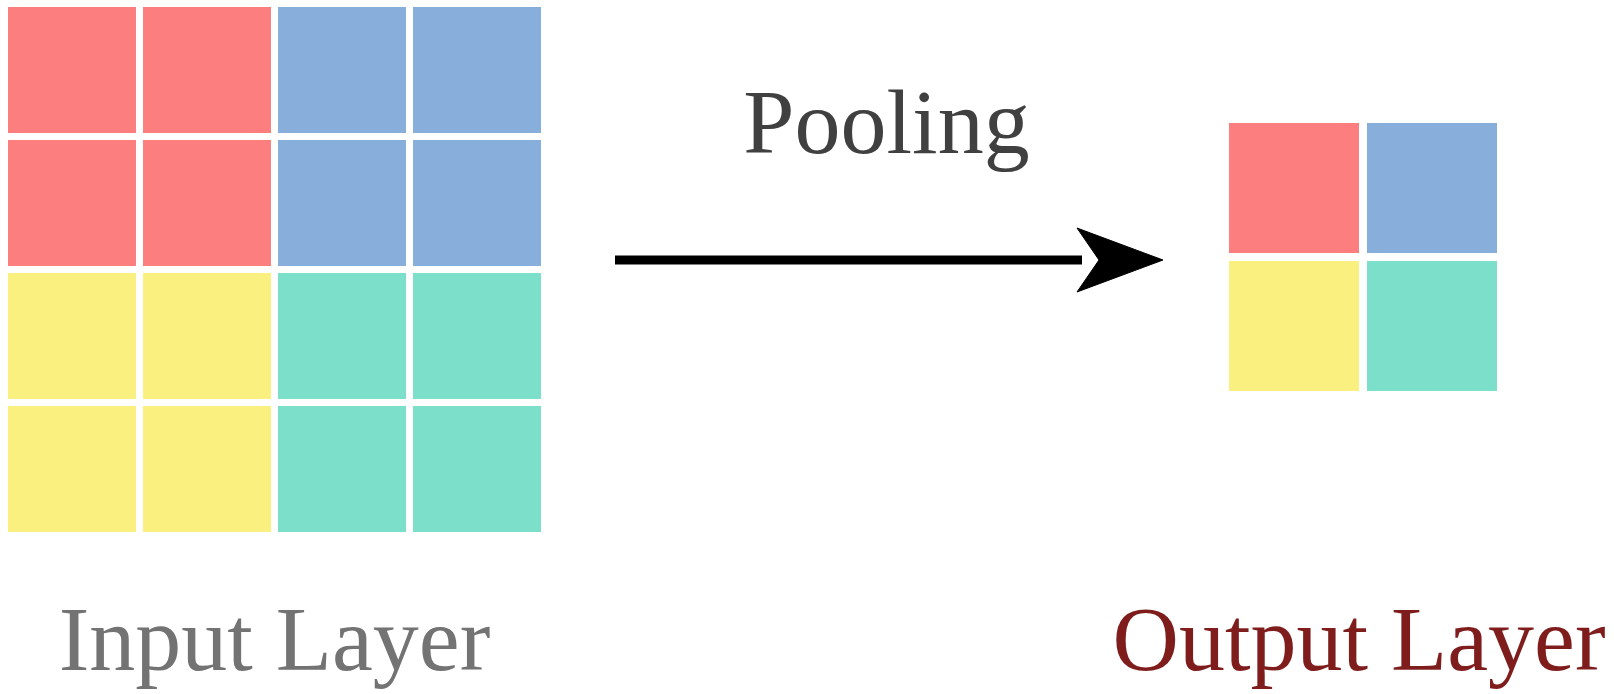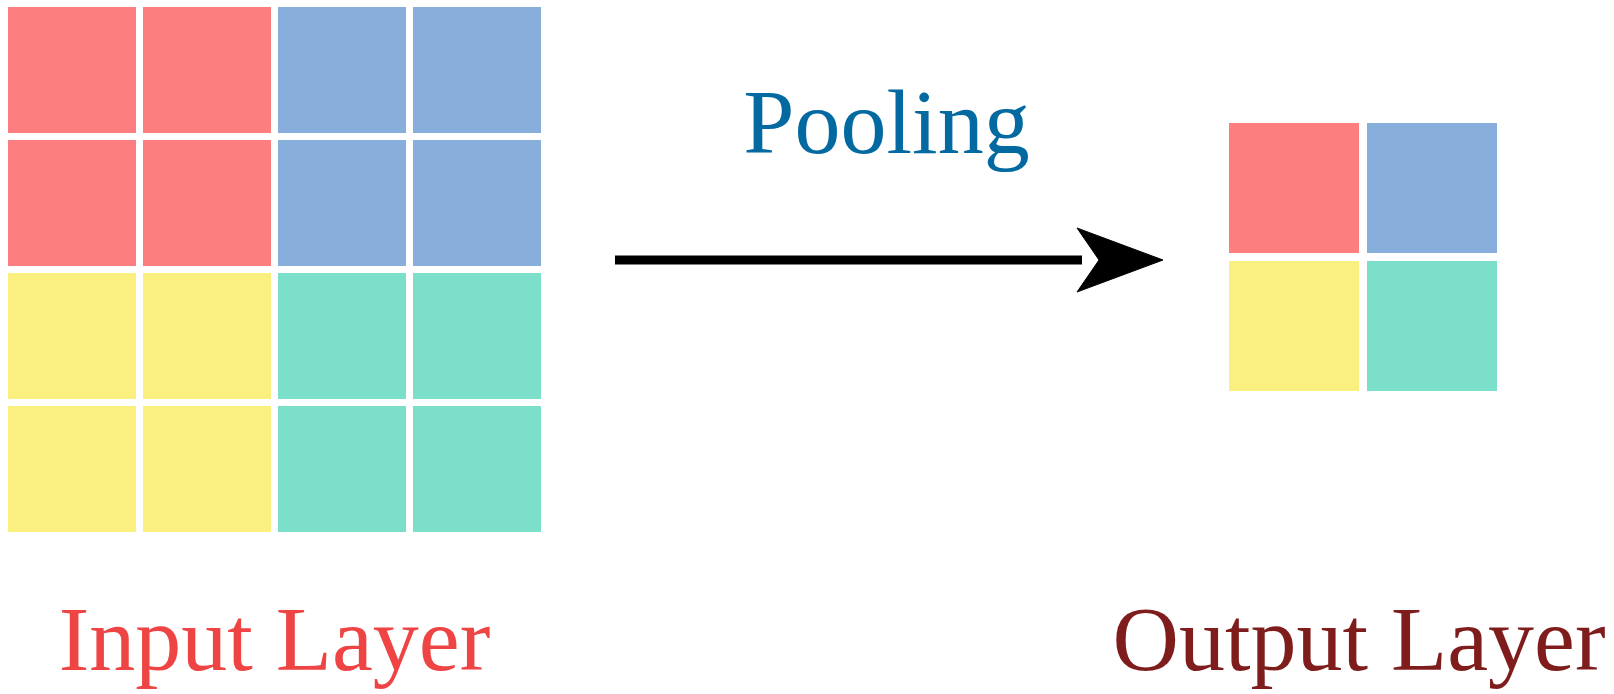--- a/index.html
+++ b/index.html
@@ -86,31 +86,31 @@
       <div class="cell" style="background: rgb(249, 240, 127);"></div>
       <div class="cell" style="background: rgb(249, 240, 127);"></div>
       <div class="cell" style="background: rgb(123, 223, 201);"></div>
       <div class="cell" style="background: rgb(123, 223, 201);"></div>
       <div class="cell" style="background: rgb(249, 240, 127);"></div>
       <div class="cell" style="background: rgb(249, 240, 127);"></div>
       <div class="cell" style="background: rgb(123, 223, 201);"></div>
       <div class="cell" style="background: rgb(123, 223, 201);"></div>
     </div>
 
-  <div class="diagram-label pooling-label" style="color: #0369a1;">Pooling</div>
+  <div class="diagram-label pooling-label" style="color: #404040;">Pooling</div>
 
   <svg class="arrow-svg" viewBox="0 0 560 80">
     <line x1="5" y1="40" x2="472" y2="40" stroke-width="9" class="arrow-part" style="stroke: rgb(0, 0, 0); fill: rgb(0, 0, 0);"></line>
     <polygon points="467,8 553,40 467,72 489,40" class="arrow-part" style="stroke: rgb(0, 0, 0); fill: rgb(0, 0, 0);"></polygon>
   </svg>
 
   <div class="grid grid-output">
       <div class="cell" style="background: rgb(252, 126, 126);"></div>
       <div class="cell" style="background: rgb(136, 174, 219);"></div>
       <div class="cell" style="background: rgb(249, 240, 127);"></div>
       <div class="cell" style="background: rgb(123, 223, 201);"></div>
     </div>
 
-  <div class="diagram-label input-label" style="color: #ef4444;">Input Layer</div>
+  <div class="diagram-label input-label" style="color: #737373;">Input Layer</div>
 
   <div class="diagram-label output-label" style="color: #7f1d1d;">Output Layer</div>
 
 </div>
 
 </body></html>

